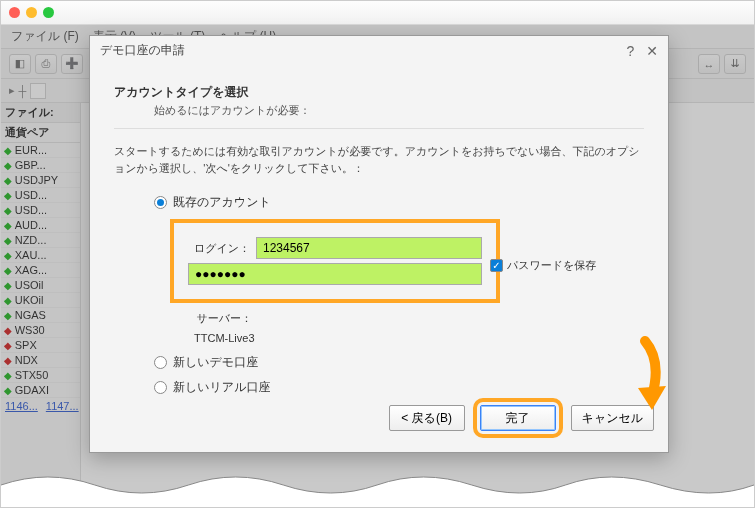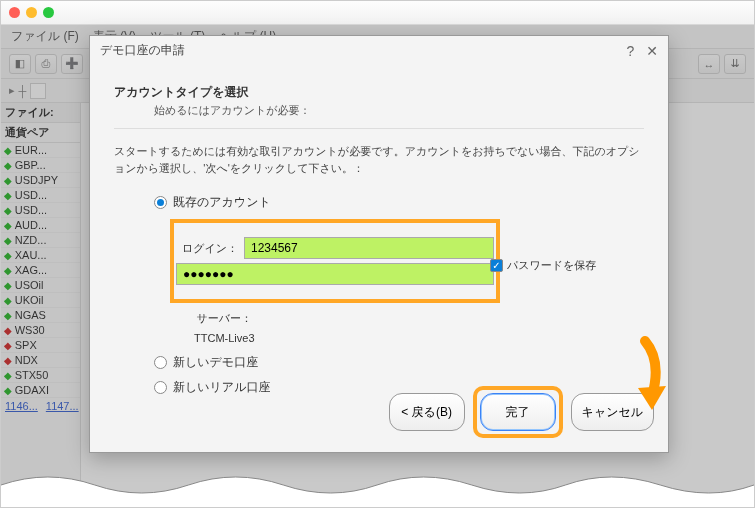--- a/index.html
+++ b/index.html
@@ -40,31 +40,31 @@
 .dlg-body { padding: 4px 24px 0 24px; font-size: 12px; color: #333; }
 .sect-h { font-weight: bold; font-size: 12px; margin-top: 15px; }
 .sect-sub { font-size: 11px; color: #555; margin: 2px 0 0 40px; }
 hr.div { border:none; border-top:1px solid #ddd; margin: 10px 0 14px 0; }
 .desc { font-size: 11px; color: #444; line-height: 1.5; margin-bottom: 18px; }
 
 .radio-row { display:flex; align-items:center; gap:6px; font-size:12px; margin: 8px 0 8px 40px; }
 .radio { width:13px; height:13px; border:1px solid #888; border-radius:50%; display:flex; align-items:center; justify-content:center; background:#fff; }
 .radio.checked::after { content:""; width:7px; height:7px; background:#0a7fd8; border-radius:50%; }
 
-.cred-box { border: 4px solid #ffa726; border-radius: 0; padding: 10px 2px; margin: 4px 0 6px 56px; width: 330px; }
+.cred-box { border: 4px solid #ffa726; border-radius: 0; padding: 10px 14px; margin: 4px 0 6px 56px; width: 330px; }
 .fld { display:flex; align-items:center; gap:6px; margin: 4px 0; }
 .fld label { width: 62px; text-align:right; font-size:11px; color:#333; }
 .fld input { flex:1; height: 22px; border:1px solid #aaa; padding: 0 6px; font-size:12px; background:#bef264; }
 .save-pw { display:flex; align-items:center; gap:4px; font-size:11px; position:absolute; left: 400px; top: 222px; }
 .chk { width:13px;height:13px;border:1px solid #888;background:#0a7fd8;display:flex;align-items:center;justify-content:center;color:#fff;font-size:10px;border-radius:2px;}
 .srv { display:flex; gap:6px; font-size:11px; margin: 8px 0 10px 80px; flex-direction: column; }
 .srv .l { width:58px; text-align:right; color:#333; }
 
 .dlg-buttons { position:absolute; bottom: 14px; right: 14px; display:flex; gap:8px; align-items:center; }
-.btn { min-width: 76px; height: 38px; border:1px solid #999; background: linear-gradient(#fff,#eee); font-size:12px; border-radius:13px; padding:12px 10px; display:flex;align-items:center;justify-content:center; }
+.btn { min-width: 76px; height: 26px; border:1px solid #999; background: linear-gradient(#fff,#eee); font-size:12px; border-radius:2px; padding:12px 10px; display:flex;align-items:center;justify-content:center; }
 .btn.primary { border:1px solid #3b82f6; box-shadow: 0 0 0 1px #93c5fd inset; }
 .done-wrap { border: 4px solid #ffa726; border-radius: 10px; padding: 3px; }
 
 .arrow { position:absolute; left: 530px; top: 300px; width: 50px; height: 90px; }
 .arrow svg { width:100%; height:100%; }
 
 .wave { position:absolute; left:0; right:0; bottom:0; height: 40px; }
 .wave svg { width:100%; height:100%; display:block; }
 </style>
 </head>

